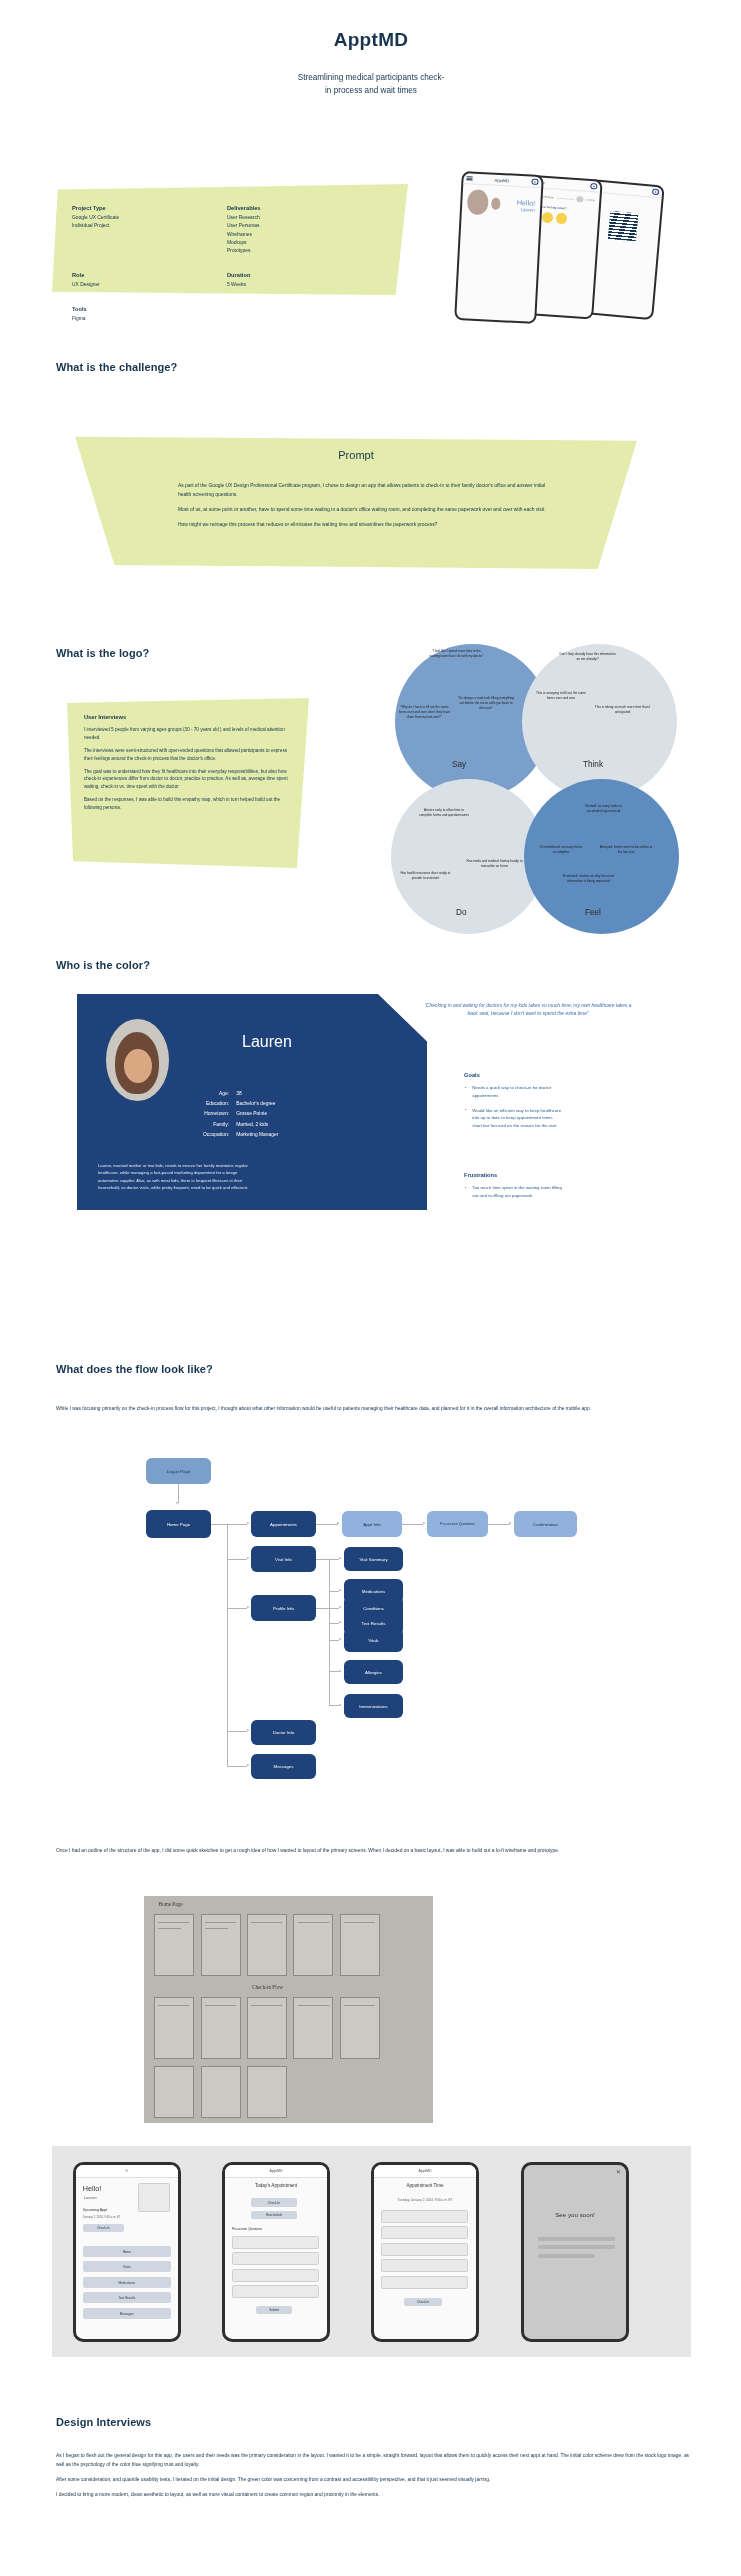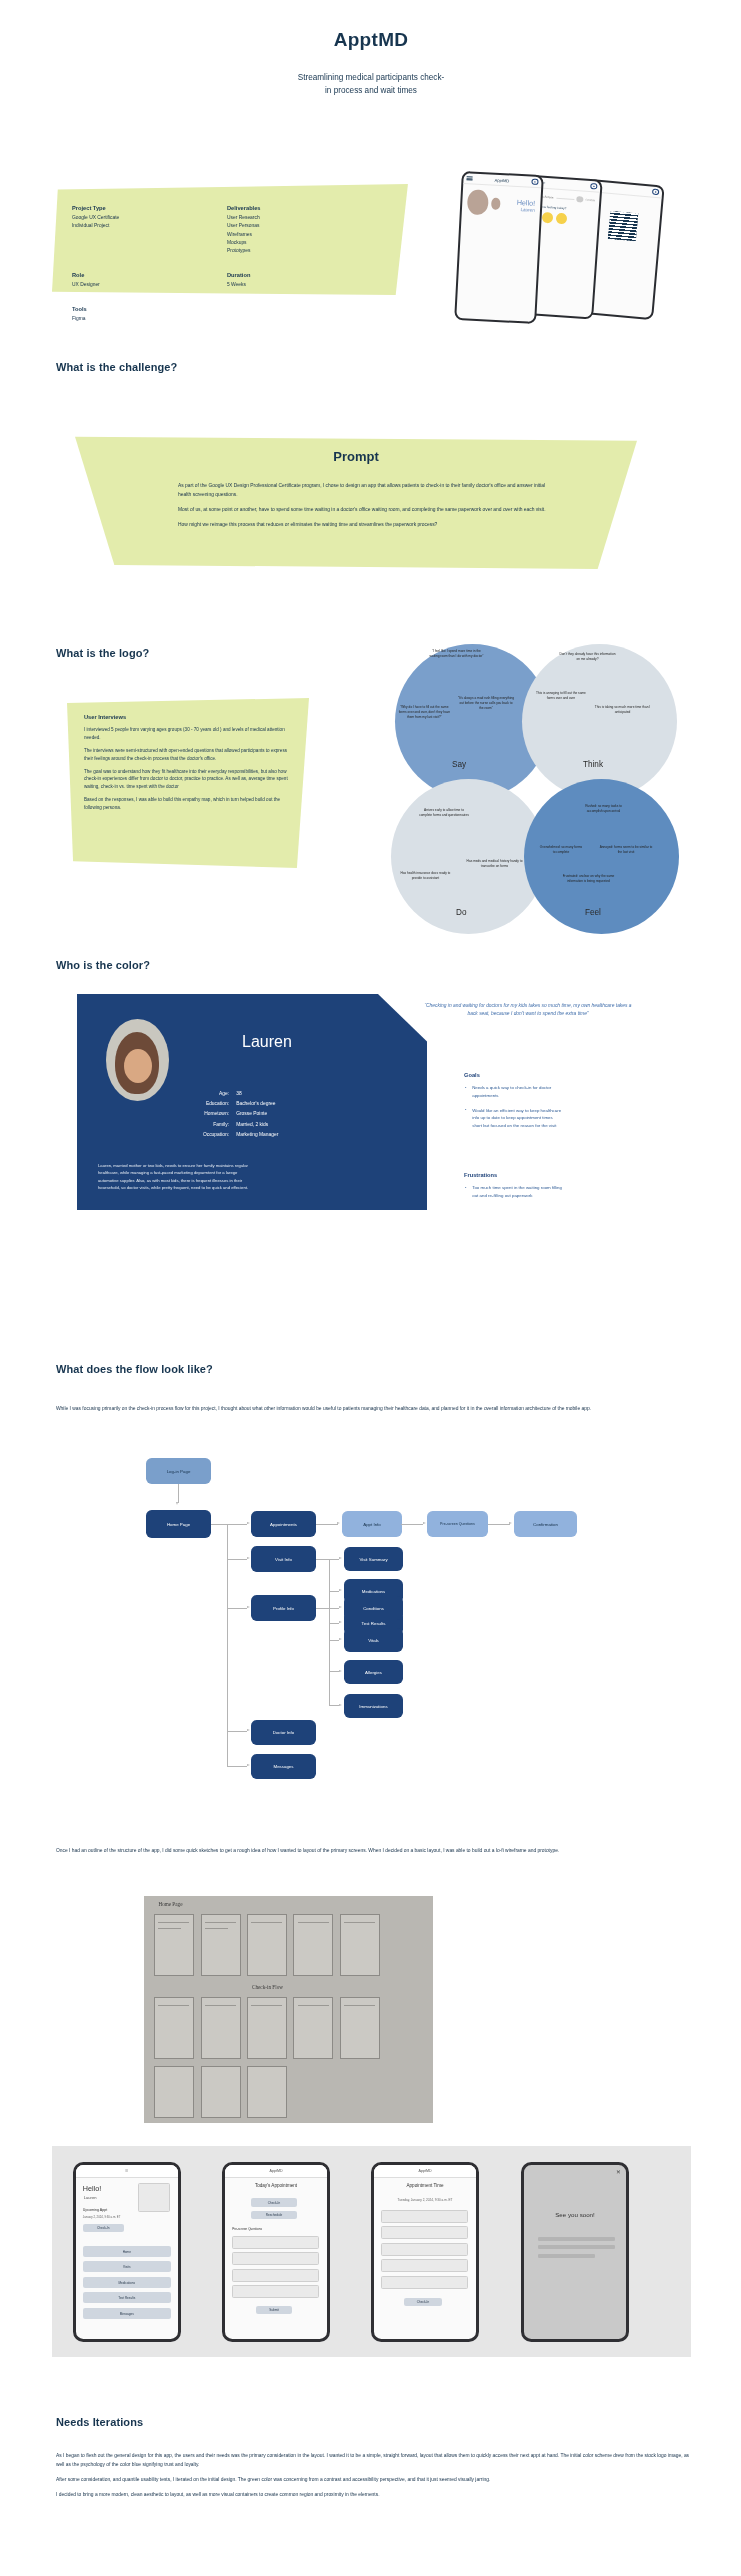--- a/index.html
+++ b/index.html
@@ -50,21 +50,21 @@
   .proj-val { font-size: 4.9px; line-height: 1.7; color: #16314a; }
 
   
   #h-challenge { position: absolute; left: 56px; top: 361px; }
   #prompt-card {
     position: absolute; left: 75px; top: 434px; width: 562px; height: 135px;
     clip-path: polygon(0% 2%, 100% 5%, 93% 100%, 7% 97%);
   }
   #prompt-head {
     position: absolute; left: 75px; top: 449px; width: 562px;
-    text-align: center; font-size: 13px; font-weight: 700;
+    text-align: center; font-size: 11px; font-weight: 400;
   }
   #prompt-body {
     position: absolute; left: 178px; top: 482px; width: 376px;
   }
   #prompt-body p { margin-bottom: 6.7px; }
 
   
   #h-need { position: absolute; left: 56px; top: 647px; }
   #need-card {
     position: absolute; left: 67px; top: 698px; width: 242px; height: 170px;
@@ -539,19 +539,19 @@
     <div style="position:relative;height:100%;">
       <div style="position:absolute;right:5.2px;top:4.1px;font-size:5.7px;color:#444;">✕</div>
       <div style="position:absolute;left:0;top:46px;width:100%;text-align:center;font-size:6.2px;color:#333;">See you soon!</div>
       <div class="lf-bar" style="left:14.4px;top:72px;width:77px;height:4.1px;background:#b4b4b4;"></div>
       <div class="lf-bar" style="left:14.4px;top:80px;width:77px;height:4.1px;background:#b4b4b4;"></div>
       <div class="lf-bar" style="left:14.4px;top:89px;width:57px;height:4.1px;background:#b4b4b4;"></div>
     </div>
   </div>
 </div>
 
-<div id="h-iter" class="sec-h">Needs Iterations</div>
+<div id="h-iter" class="sec-h">Design Interviews</div>
 <div id="iter-txt" class="body-txt">
   <p>As I began to flesh out the general design for this app, the users and their needs was the primary consideration in the layout. I wanted it to be a simple, straight forward, layout that allows them to quickly access their next appt at hand. The initial color scheme drew from the stock logo image, as well as the psychology of the color blue signifying trust and loyalty.</p>
   <p>After some consideration, and quantile usability tests, I iterated on the initial design. The green color was concerning from a contrast and accessibility perspective, and that it just seemed visually jarring.</p>
   <p>I decided to bring a more modern, clean aesthetic to layout, as well as more visual containers to create common region and proximity in the elements.</p>
 </div>
 
 
 </body></html>

